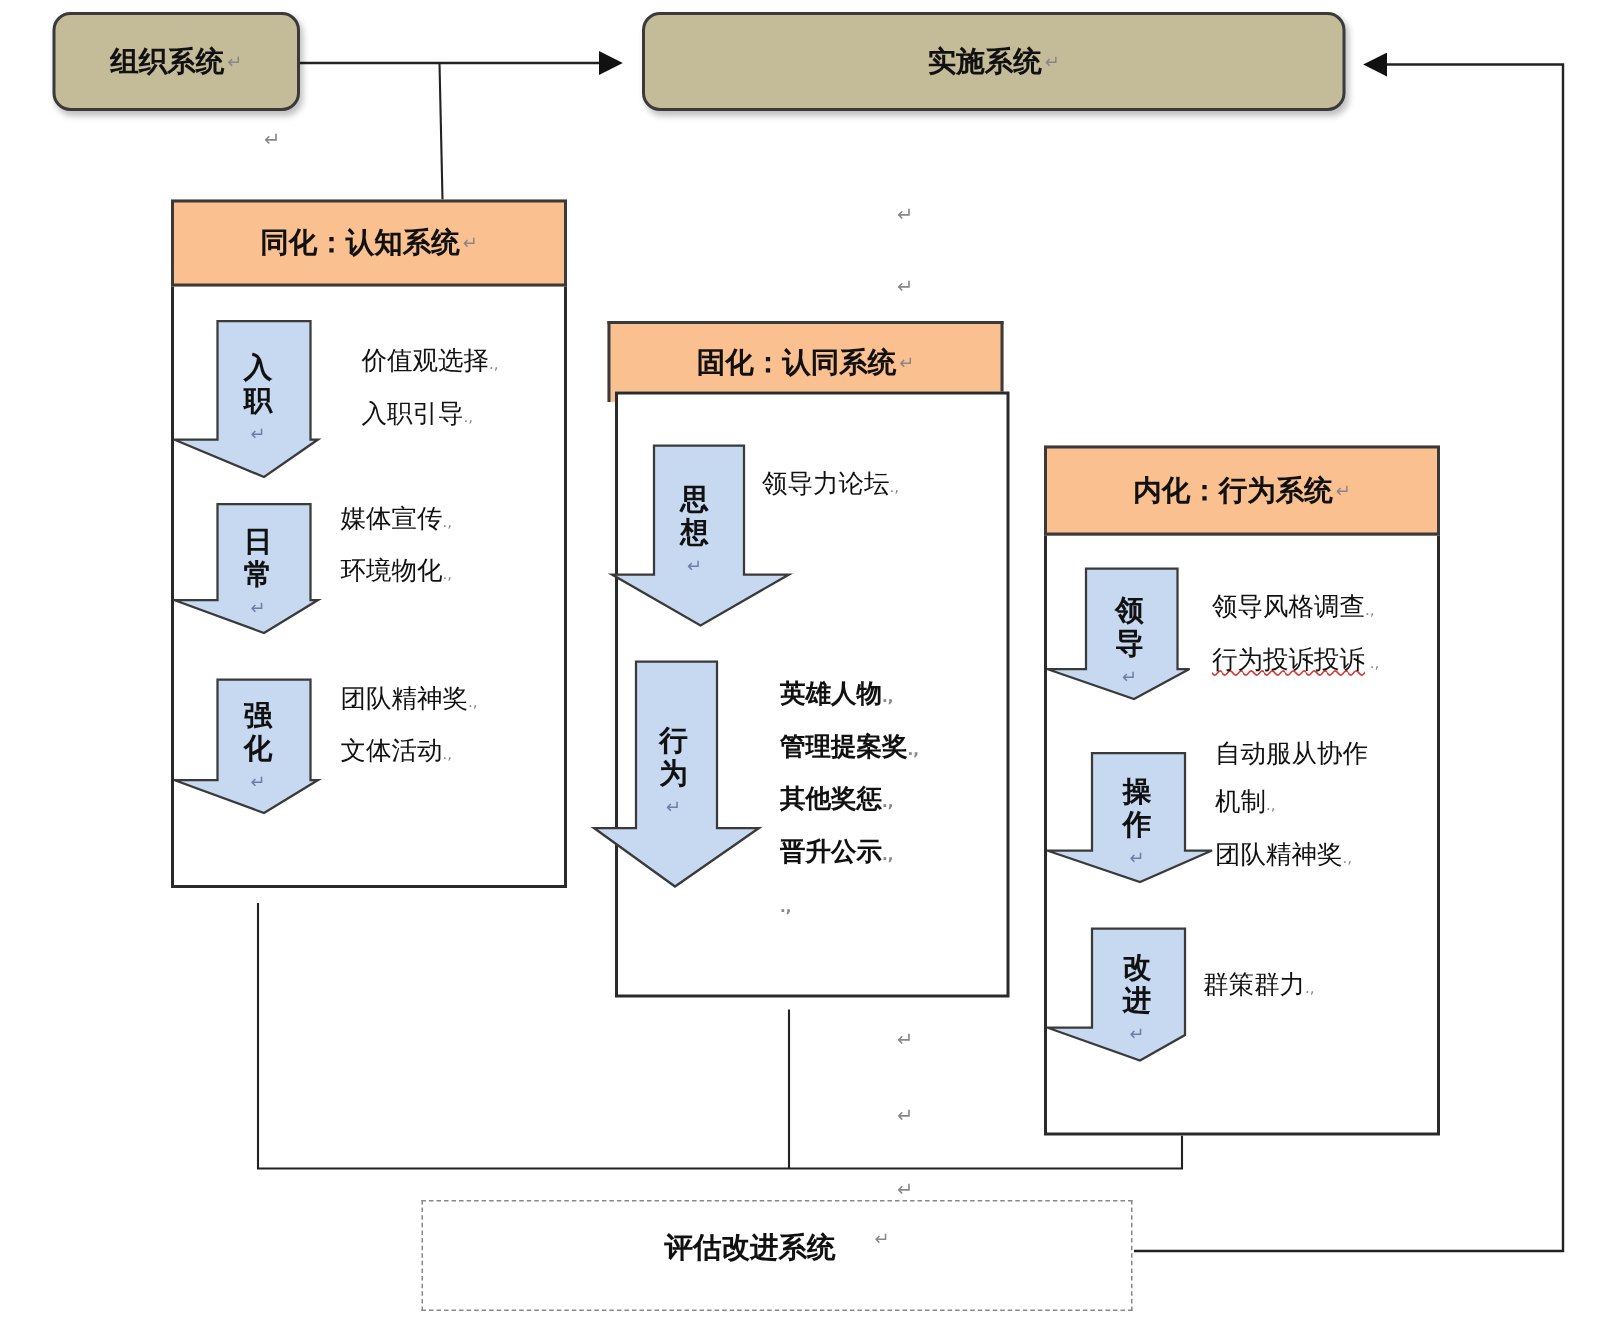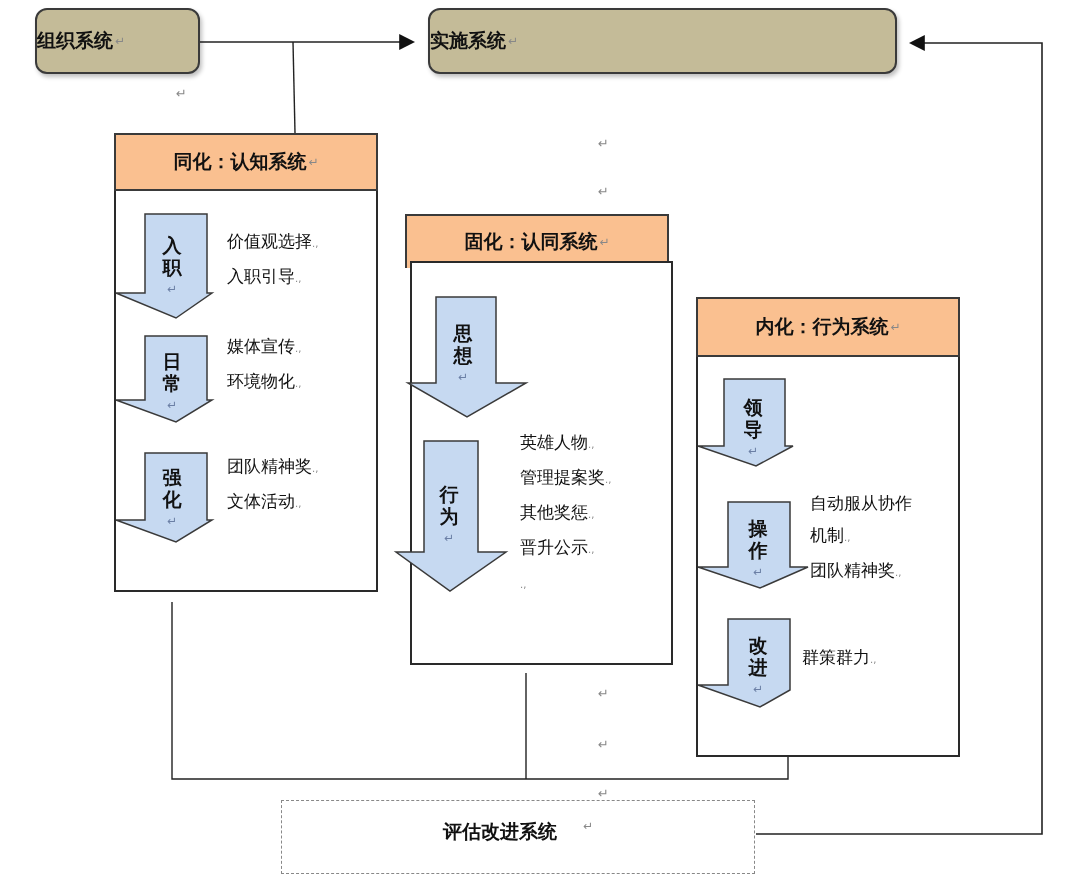--- a/index.html
+++ b/index.html
@@ -1,21 +1,21 @@
 <!DOCTYPE html>
 <html><head>
 <meta charset="utf-8">
 <style>
   html, body { margin:0; padding:0; background:#ffffff; }
   body { width:1072px; height:889px; position:relative; overflow:hidden;
          font-family:"DejaVu Sans", "Liberation Sans", sans-serif; color:#111; }
   .abs { position:absolute; }
   .sysbox { background:#c4bb98; border:2px solid #3a3a3a; border-radius:12px;
             box-shadow:2px 3px 4px rgba(0,0,0,0.25); display:flex; align-items:center;
-            justify-content:flex-start; font-weight:bold; font-size:19px; }
+            justify-content:center; font-weight:bold; font-size:19px; }
   .panel { border:2px solid #2a2a2a; background:#fff; }
   .panel-head { background:#fac090; border:2px solid #3a3a3a; display:flex; align-items:center;
                 justify-content:center; font-weight:bold; font-size:19px; }
   .para { color:#888; font-size:12px; font-weight:normal; margin-left:2px; }
   .items { font-size:17px; line-height:32px; }
   .items .mk { color:#888; font-size:10px; }
   .alabel { font-weight:bold; font-size:19px; line-height:22px; width:22px; text-align:center; }
   .alabel .mk { color:#6b7fa5; font-size:12px; font-weight:normal; display:block; }
   .pmark { color:#888; font-size:13px; }
   .eval { border:1.5px dashed #888; background:#fff; display:flex; justify-content:center;
@@ -92,44 +92,47 @@
 <div class="abs alabel" style="left:161px;top:350px;"><span>日</span><br><span>常</span><span class="mk">↵</span></div>
 <div class="abs alabel" style="left:161px;top:466px;"><span>强</span><br><span>化</span><span class="mk">↵</span></div>
 
 <div class="abs alabel" style="left:452px;top:322px;"><span>思</span><br><span>想</span><span class="mk">↵</span></div>
 <div class="abs alabel" style="left:438px;top:483px;"><span>行</span><br><span>为</span><span class="mk">↵</span></div>
 
 <div class="abs alabel" style="left:742px;top:396px;"><span>领</span><br><span>导</span><span class="mk">↵</span></div>
 <div class="abs alabel" style="left:747px;top:517px;"><span>操</span><br><span>作</span><span class="mk">↵</span></div>
 <div class="abs alabel" style="left:747px;top:634px;"><span>改</span><br><span>进</span><span class="mk">↵</span></div>
 
-<div class="abs items" style="left:227px;top:225px;">
+<div class="abs items" style="left:241px;top:225px;">
   <div><span>价值观选择</span><span class="mk">.,</span></div>
   <div><span>入职引导</span><span class="mk">.,</span></div>
 </div>
 <div class="abs items" style="left:227px;top:330px;">
   <div><span>媒体宣传</span><span class="mk">.,</span></div>
   <div><span>环境物化</span><span class="mk">.,</span></div>
 </div>
 <div class="abs items" style="left:227px;top:450px;">
   <div><span>团队精神奖</span><span class="mk">.,</span></div>
   <div><span>文体活动</span><span class="mk">.,</span></div>
 </div>
 
 <div class="abs items" style="left:508px;top:307px;">
+  <div><span>领导力论坛</span><span class="mk">.,</span></div>
 </div>
-<div class="abs items" style="left:520px;top:426px;">
+<div class="abs items" style="left:520px;top:447px;font-weight:bold;">
   <div><span>英雄人物</span><span class="mk">.,</span></div>
   <div><span>管理提案奖</span><span class="mk">.,</span></div>
   <div><span>其他奖惩</span><span class="mk">.,</span></div>
   <div><span>晋升公示</span><span class="mk">.,</span></div>
   <div><span></span><span class="mk">.,</span></div>
 </div>
 
 <div class="abs items" style="left:808px;top:389px;">
+  <div><span>领导风格调查</span><span class="mk">.,</span></div>
+  <div><span style="text-decoration:underline wavy #d33; text-decoration-thickness:1px;">行为投诉投诉</span><span class="mk"> .,</span></div>
 </div>
 <div class="abs items" style="left:810px;top:487px;">
   <div><span>自动服从协作</span></div>
   <div><span>机制</span><span class="mk">.,</span></div>
   <div><span>团队精神奖</span><span class="mk">.,</span></div>
 </div>
 <div class="abs items" style="left:802px;top:641px;">
   <div><span>群策群力</span><span class="mk">.,</span></div>
 </div>
 

